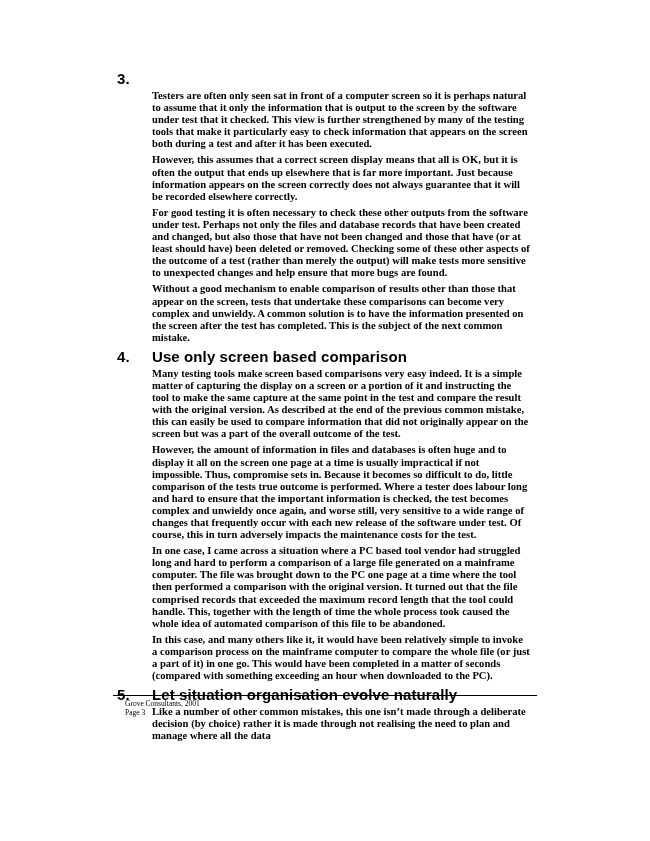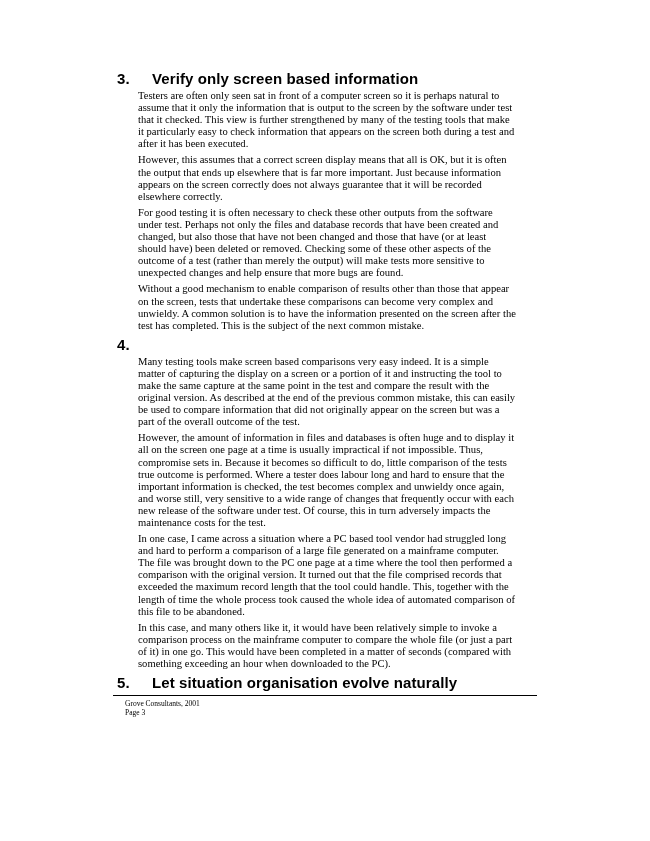--- a/index.html
+++ b/index.html
@@ -39,22 +39,23 @@
     margin: 0;
     font-size: inherit;
     font-weight: inherit;
     line-height: inherit;
     font-family: inherit;
   }
   .sec:first-child .sec-heading {
     margin-top: 0;
   }
   .sec-body {
-    margin-left: 21px;
+    margin-left: 35px;
     width: 378px;
+    font-weight: bold;
   }
   .sec-body p {
     margin: 0 0 4px 0;
     font-size: 10.6px;
     line-height: 12.1px;
     text-align: left;
   }
   .footer {
     position: absolute;
     left: 113px;
@@ -71,47 +72,50 @@
   }
 </style>
 </head>
 <body>
 
 <div class="content">
 
   <section class="sec">
     <div class="sec-heading">
       <span class="num">3.</span>
-      <h2>Verify only screen based information</h2>
     </div>
     <div class="sec-body">
       <p>Testers are often only seen sat in front of a computer screen so it is perhaps natural to assume that it only the information that is output to the screen by the software under test that it checked. This view is further strengthened by many of the testing tools that make it particularly easy to check information that appears on the screen both during a test and after it has been executed.</p>
       <p>However, this assumes that a correct screen display means that all is OK, but it is often the output that ends up elsewhere that is far more important. Just because information appears on the screen correctly does not always guarantee that it will be recorded elsewhere correctly.</p>
       <p>For good testing it is often necessary to check these other outputs from the software under test. Perhaps not only the files and database records that have been created and changed, but also those that have not been changed and those that have (or at least should have) been deleted or removed. Checking some of these other aspects of the outcome of a test (rather than merely the output) will make tests more sensitive to unexpected changes and help ensure that more bugs are found.</p>
       <p>Without a good mechanism to enable comparison of results other than those that appear on the screen, tests that undertake these comparisons can become very complex and unwieldy. A common solution is to have the information presented on the screen after the test has completed. This is the subject of the next common mistake.</p>
     </div>
   </section>
 
   <section class="sec">
     <div class="sec-heading">
       <span class="num">4.</span>
+      <h2>Use only screen based comparison</h2>
     </div>
     <div class="sec-body">
       <p>Many testing tools make screen based comparisons very easy indeed. It is a simple matter of capturing the display on a screen or a portion of it and instructing the tool to make the same capture at the same point in the test and compare the result with the original version. As described at the end of the previous common mistake, this can easily be used to compare information that did not originally appear on the screen but was a part of the overall outcome of the test.</p>
       <p>However, the amount of information in files and databases is often huge and to display it all on the screen one page at a time is usually impractical if not impossible. Thus, compromise sets in. Because it becomes so difficult to do, little comparison of the tests true outcome is performed. Where a tester does labour long and hard to ensure that the important information is checked, the test becomes complex and unwieldy once again, and worse still, very sensitive to a wide range of changes that frequently occur with each new release of the software under test. Of course, this in turn adversely impacts the maintenance costs for the test.</p>
       <p>In one case, I came across a situation where a PC based tool vendor had struggled long and hard to perform a comparison of a large file generated on a mainframe computer. The file was brought down to the PC one page at a time where the tool then performed a comparison with the original version. It turned out that the file comprised records that exceeded the maximum record length that the tool could handle. This, together with the length of time the whole process took caused the whole idea of automated comparison of this file to be abandoned.</p>
       <p>In this case, and many others like it, it would have been relatively simple to invoke a comparison process on the mainframe computer to compare the whole file (or just a part of it) in one go. This would have been completed in a matter of seconds (compared with something exceeding an hour when downloaded to the PC).</p>
     </div>
   </section>
 
   <section class="sec">
     <div class="sec-heading">
       <span class="num">5.</span>
       <h2>Let situation organisation evolve naturally</h2>
     </div>
+    <div class="sec-body">
+      <p>Like a number of other common mistakes, this one isn’t made through a deliberate decision (by choice) rather it is made through not realising the need to plan and manage where all the data</p>
+    </div>
   </section>
 
 </div>
 
 <div class="footer">
   <span>Grove Consultants, 2001</span>
   <span>Page 3</span>
 </div>
 
 </body></html>

